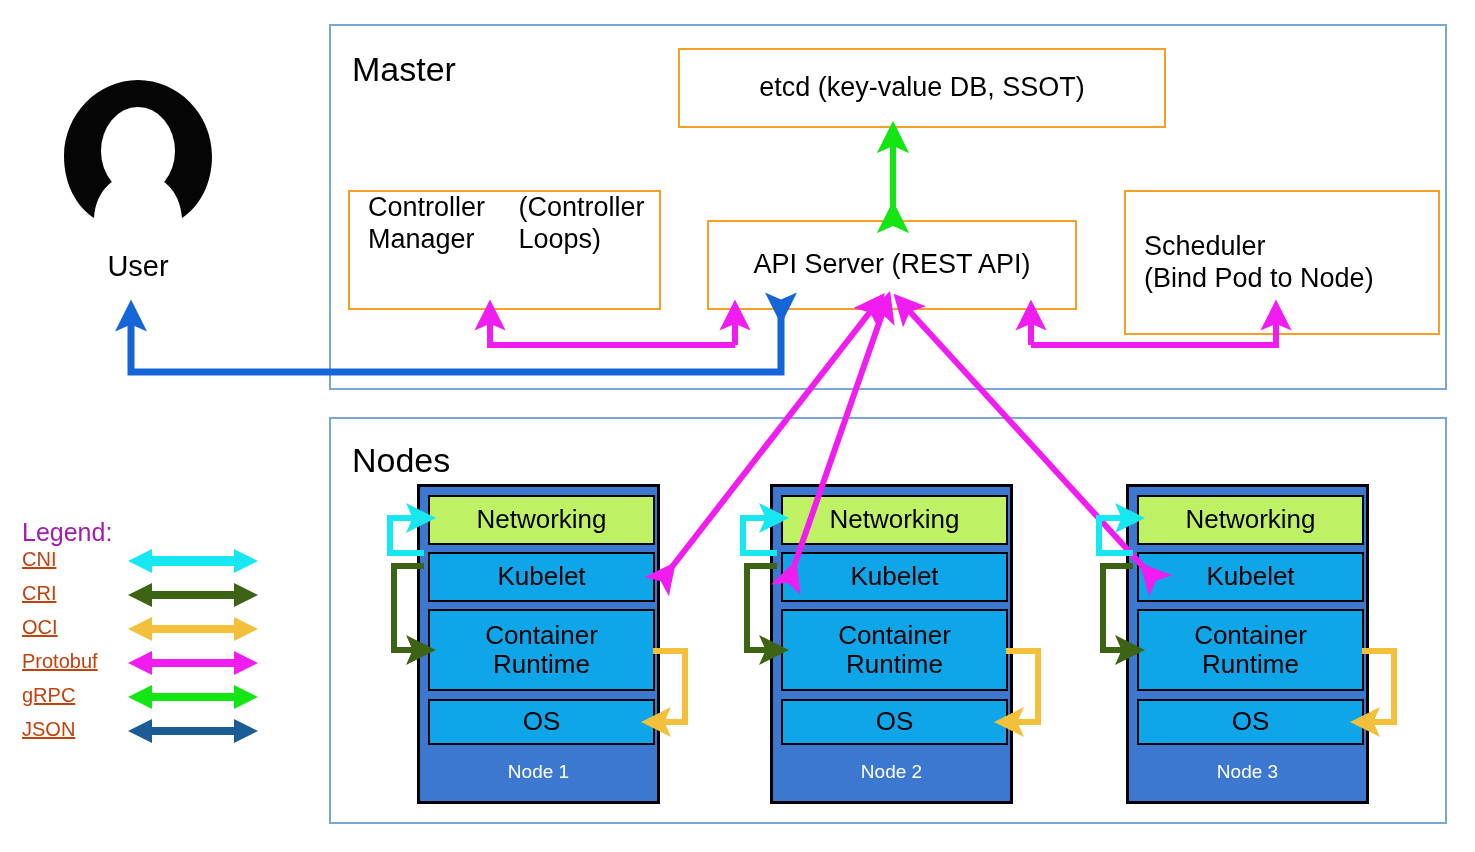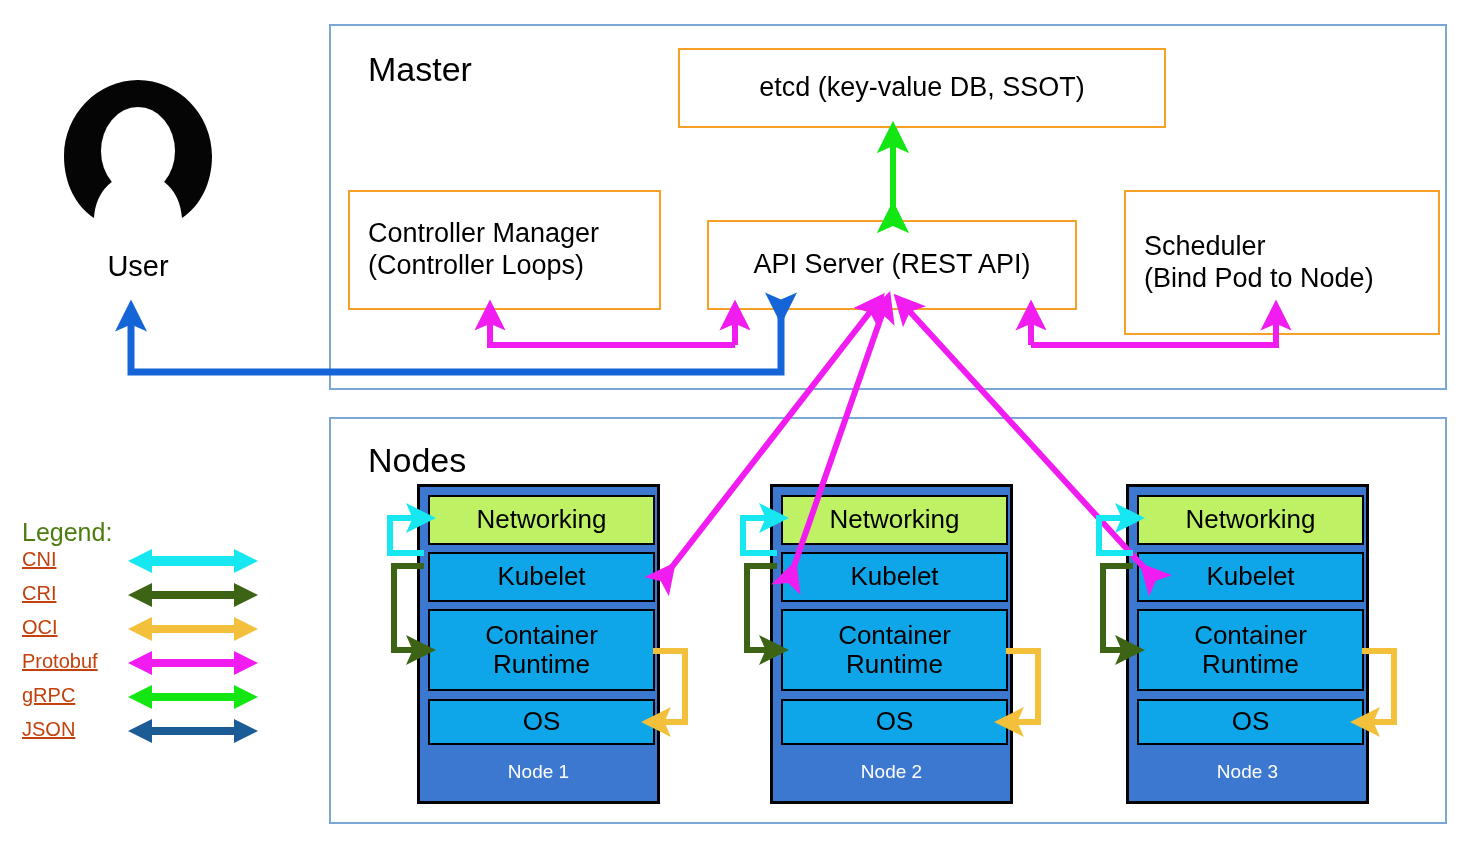--- a/index.html
+++ b/index.html
@@ -34,21 +34,20 @@
     box-sizing: border-box;
     z-index: 1;
   }
   .group-title {
     position: absolute;
     font-size: 34px;
     color: #000000;
     line-height: 1;
     white-space: nowrap;
     z-index: 2;
-    margin-left: 16px;
   }
 
   
   .mbox {
     position: absolute;
     border: 2px solid #f7a028;
     background: #ffffff;
     box-sizing: border-box;
     display: flex;
     align-items: center;
@@ -110,21 +109,21 @@
     text-align: center;
     font-size: 19px;
     color: #ffffff;
     white-space: nowrap;
   }
 
   
   .legend-title {
     position: absolute;
     font-size: 25px;
-    color: #4d7c0f;
+    color: #a21caf;
     white-space: nowrap;
     z-index: 3;
   }
   .legend-item-label {
     position: absolute;
     font-size: 20px;
     color: #c2410c;
     text-decoration: underline;
     white-space: nowrap;
     z-index: 3;
@@ -241,21 +240,21 @@
   </div>
   <div class="user-label" style="left:62px; top:250px; width:152px;">User</div>
 
   <div class="group-frame" style="left:329px; top:24px; width:1118px; height:366px;"></div>
   <div class="group-title" style="left:352px; top:52px;">Master</div>
 
   <div class="mbox" style="left:678px; top:48px; width:488px; height:80px;">
     <span>etcd (key-value DB, SSOT)</span>
   </div>
 
-  <div class="mbox left-align" style="left:348px; top:190px; width:313px; height:120px; flex-direction:column; align-items:flex-start; justify-content:center;">
+  <div class="mbox left-align" style="left:348px; top:190px; width:313px; height:120px; align-items:flex-start; justify-content:center;">
     <span>Controller Manager</span>
     <span>(Controller Loops)</span>
   </div>
 
   <div class="mbox" style="left:707px; top:220px; width:370px; height:90px;">
     <span>API Server (REST API)</span>
   </div>
 
   <div class="mbox left-align" style="left:1124px; top:190px; width:316px; height:145px; flex-direction:column; align-items:flex-start; justify-content:center;">
     <span>Scheduler</span>

